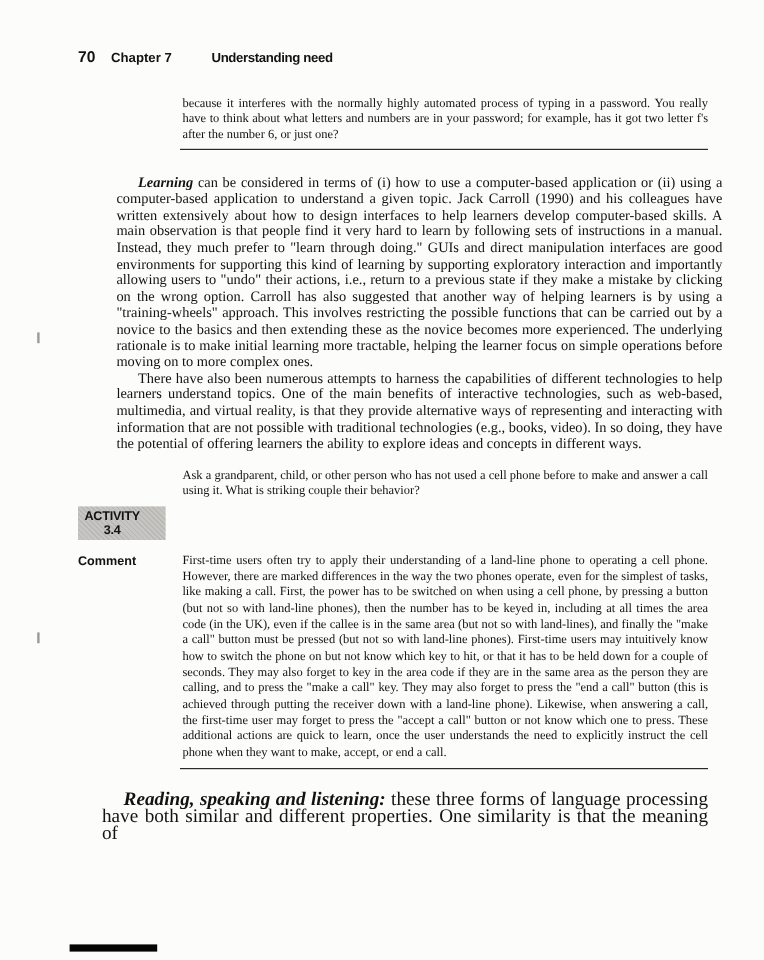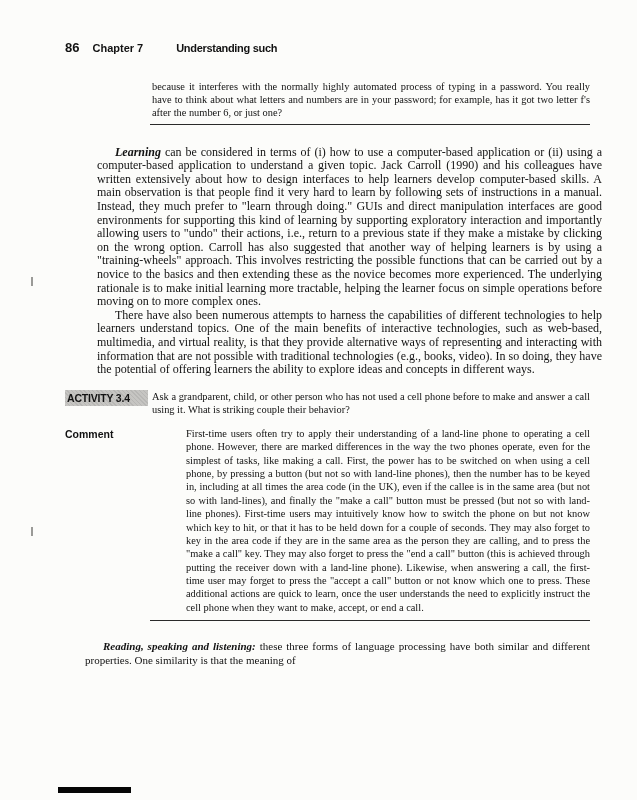--- a/index.html
+++ b/index.html
@@ -47,57 +47,58 @@
     font-size: 12px;
     line-height: 13.6px;
     text-align: justify;
   }
   .main p { margin: 0; text-indent: 18px; }
   .lead { font-weight: bold; font-style: italic; }
 
   .activity-row { display: flex; margin-top: 13px; }
   .label-col { width: 87px; flex: 0 0 87px; }
   .activity-label {
-    width: 83px;
+    width: 73px;
     box-sizing: border-box;
     background: #c6c5c2;
     background-image: repeating-linear-gradient(45deg, rgba(120,120,120,.18) 0 1px, rgba(0,0,0,0) 1px 3px);
     font-family: "Liberation Sans", sans-serif;
     font-weight: bold;
     font-size: 10.5px;
     letter-spacing: -0.2px;
     text-align: center;
     padding: 2px 16px 2px 0;
+    margin-top: 32px;
   }
   .small-text {
     width: 438px;
     font-size: 10.4px;
     line-height: 13.2px;
     text-align: justify;
   }
-  .comment-row { display: flex; margin-top: 11px; gap: 34px; }
+  .comment-row { display: flex; margin-top: 11px; }
   .comment-label {
     font-family: "Liberation Sans", sans-serif;
     font-weight: bold;
     font-size: 10.5px;
     padding-top: 1px;
   }
   .comment-text { line-height: 13.35px; }
   .rule-bottom {
     margin-left: 85px;
     width: 440px;
     border-bottom: 1.2px solid #2a2a2a;
     margin-top: 6px;
   }
 
   .closing {
     margin-top: 19px;
     margin-left: 20px;
     width: 505px;
-    font-size: 11px;
+    font-size: 16px;
     line-height: 13.8px;
     text-align: justify;
     text-indent: 18px;
   }
 
   .scan-bar {
     position: absolute;
     left: 58px;
     bottom: 7px;
     width: 73px;
@@ -112,23 +113,23 @@
   }
   .scan-mark-1 { left: 31px; top: 277px; }
   .scan-mark-2 { left: 31px; top: 527px; }
 </style>
 </head>
 <body>
 
 <div class="page">
 
   <div class="header">
-    <span class="page-num">86</span>
+    <span class="page-num">70</span>
     <span class="chapter-label">Chapter 7</span>
-    <span class="chapter-title">Understanding such</span>
+    <span class="chapter-title">Understanding need</span>
   </div>
 
   <div class="intro">because it interferes with the normally highly automated process of typing in a password. You really have to think about what letters and numbers are in your password; for example, has it got two letter f's after the number 6, or just one?</div>
   <div class="rule-top"></div>
 
   <div class="main">
     <p><span class="lead">Learning</span><span> can be considered in terms of (i) how to use a computer-based application or (ii) using a computer-based application to understand a given topic. Jack Carroll (1990) and his colleagues have written extensively about how to design interfaces to help learners develop computer-based skills. A main observation is that people find it very hard to learn by following sets of instructions in a manual. Instead, they much prefer to "learn through doing." GUIs and direct manipulation interfaces are good environments for supporting this kind of learning by supporting exploratory interaction and importantly allowing users to "undo" their actions, i.e., return to a previous state if they make a mistake by clicking on the wrong option. Carroll has also suggested that another way of helping learners is by using a "training-wheels" approach. This involves restricting the possible functions that can be carried out by a novice to the basics and then extending these as the novice becomes more experienced. The underlying rationale is to make initial learning more tractable, helping the learner focus on simple operations before moving on to more complex ones.</span></p>
     <p>There have also been numerous attempts to harness the capabilities of different technologies to help learners understand topics. One of the main benefits of interactive technologies, such as web-based, multimedia, and virtual reality, is that they provide alternative ways of representing and interacting with information that are not possible with traditional technologies (e.g., books, video). In so doing, they have the potential of offering learners the ability to explore ideas and concepts in different ways.</p>
   </div>
 

